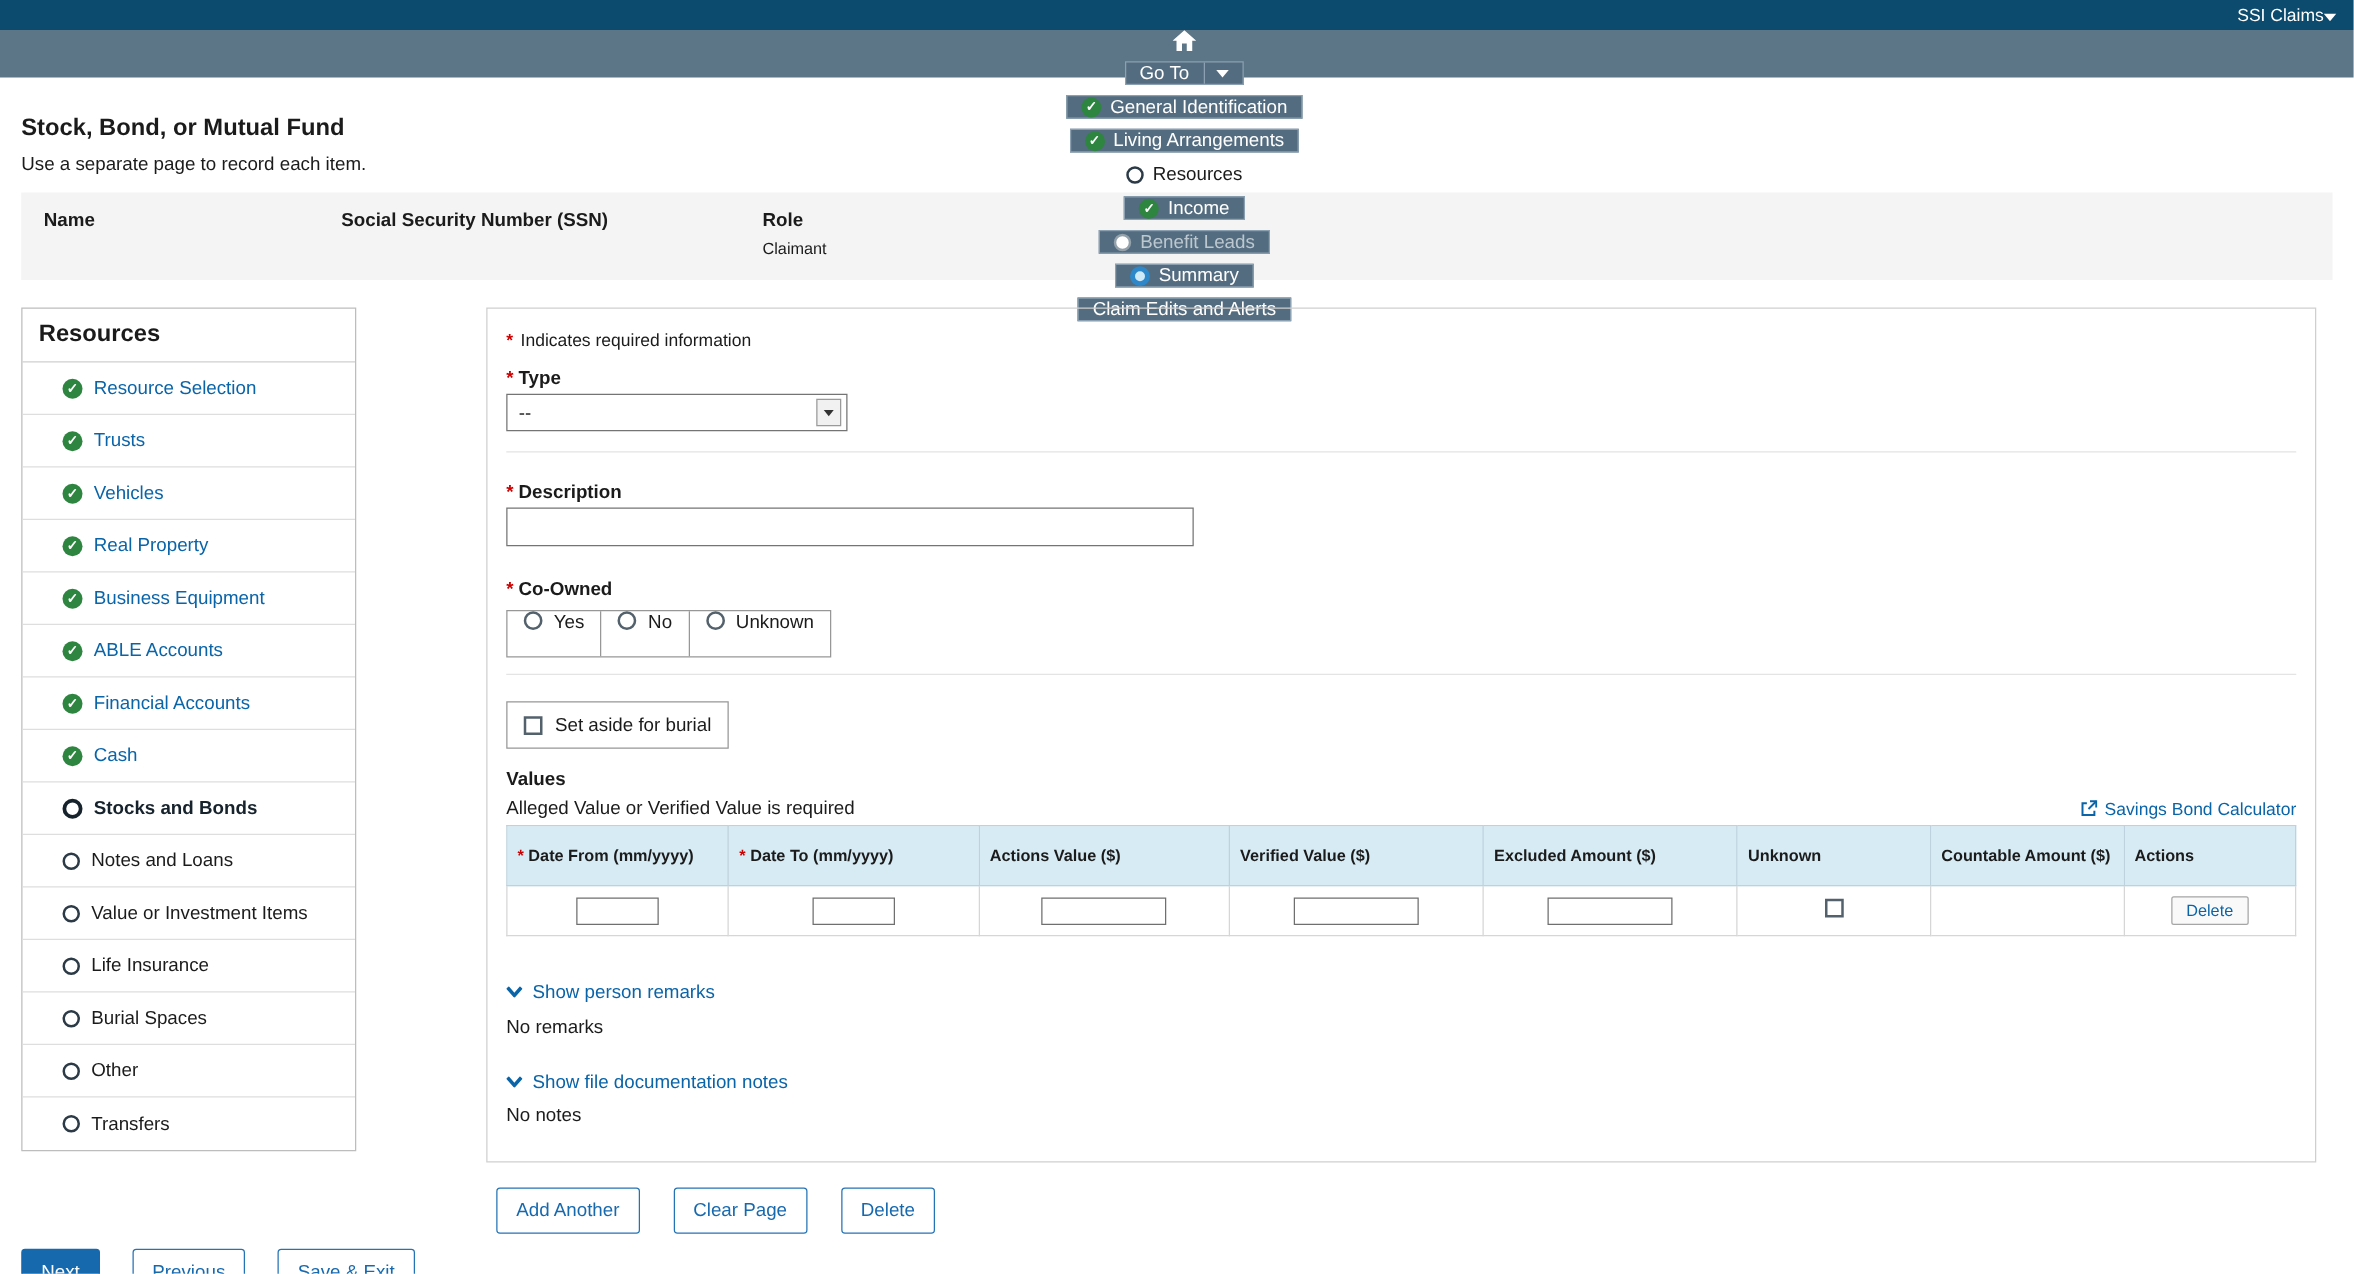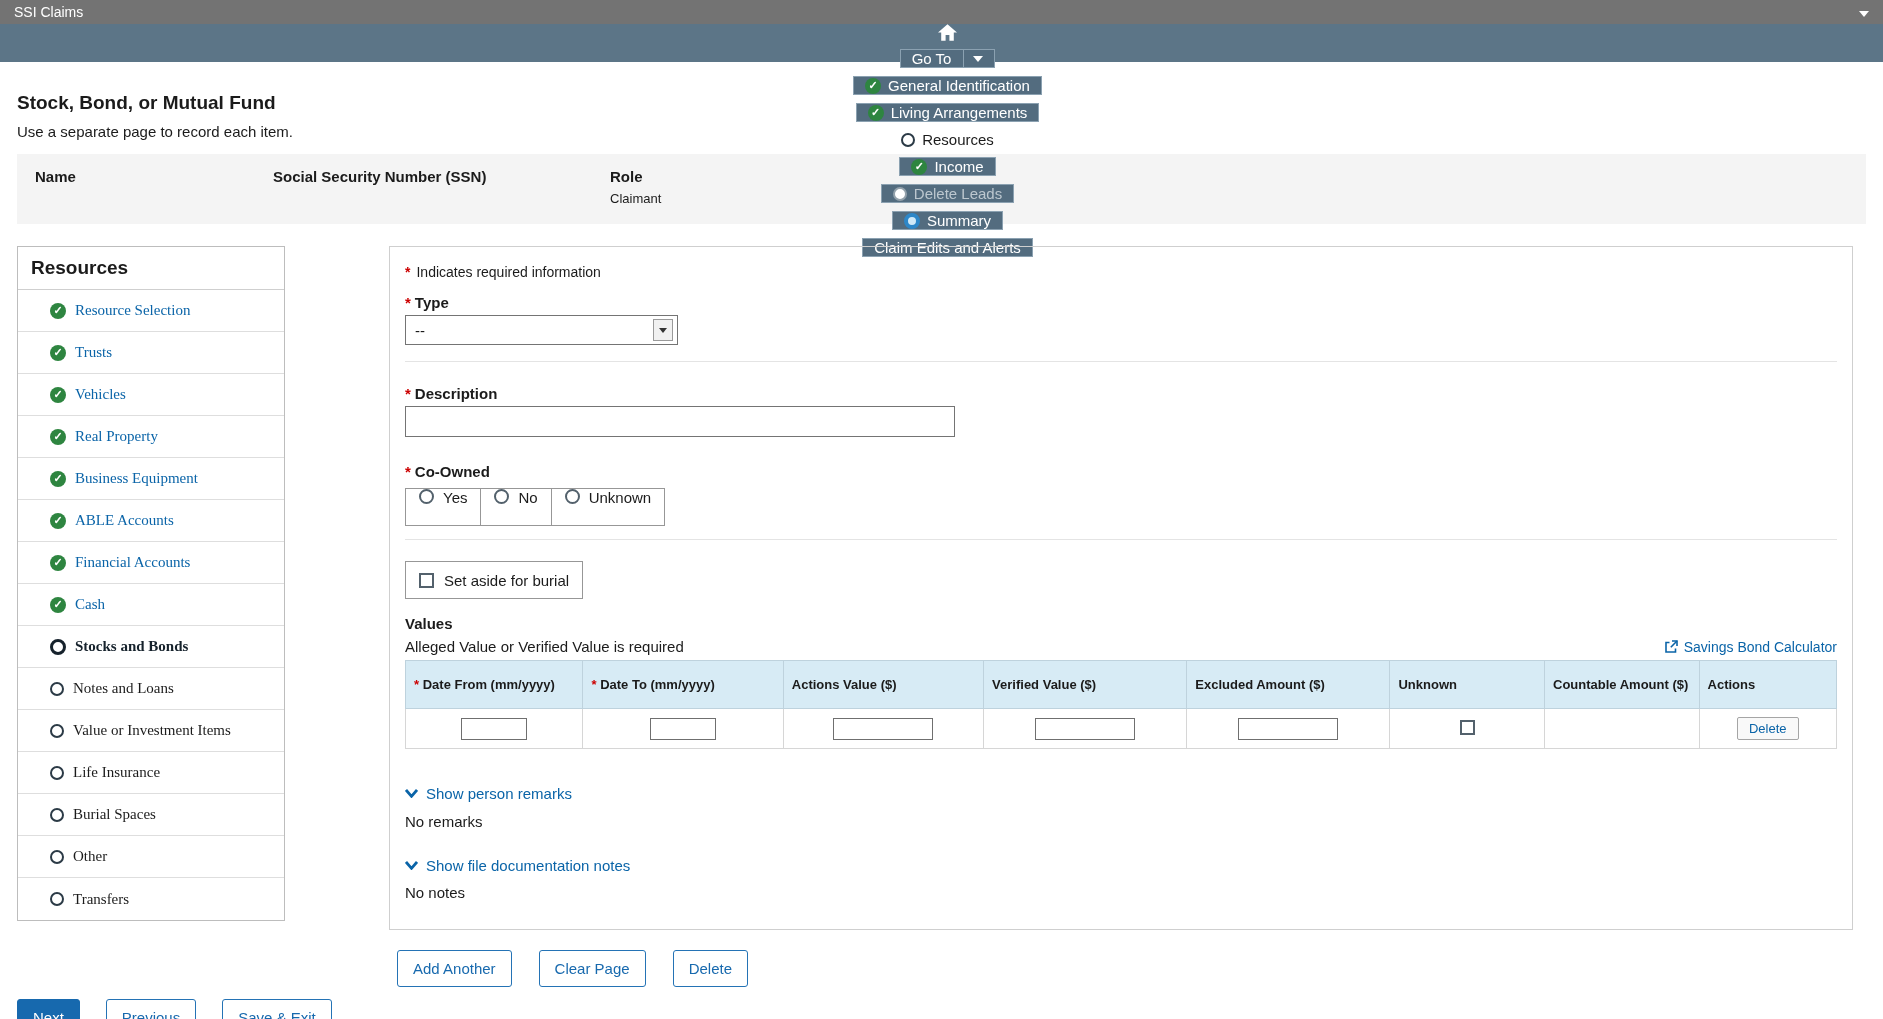--- a/index.html
+++ b/index.html
@@ -8,22 +8,22 @@
     font-family: "Liberation Sans", sans-serif;
     font-size: 15px;
     color: #1b1b1b;
     background: #fff;
     overflow: hidden;
   }
   button { font-family: inherit; }
 
   
   .topbar {
-    height: 24px; background: #737373; color: #fff;
-    display: flex; align-items: center; justify-content: space-between;
+    height: 24px; background: #0c4a6e; color: #fff;
+    display: flex; align-items: center; justify-content: flex-end;
     padding: 0 14px; font-size: 14px;
   }
   .tri-down {
     display: inline-block; width: 0; height: 0;
     border-left: 5px solid transparent; border-right: 5px solid transparent;
     border-top: 6px solid #fff;
   }
   .tri-down.dark { border-left-width: 4px; border-right-width: 4px; border-top: 5px solid #333; }
 
   
@@ -71,21 +71,21 @@
   .plabel { font-weight: 700; font-size: 15px; }
   .pvalue { margin-top: 6px; font-size: 13px; }
 
   
   .content { display: flex; align-items: flex-start; margin: 22px 17px 0; }
 
   .sidebar { width: 268px; border: 1px solid #bdbdbd; background: #fff; }
   .sidebar-title { font-size: 19px; font-weight: 700; padding: 10px 13px; border-bottom: 1px solid #cfcfcf; }
   .side-item {
     display: flex; align-items: center; gap: 9px; height: 42px;
-    padding: 0 8px 0 32px; border-bottom: 1px solid #dedede; cursor: pointer; font-family: Liberation Serif, serif;
+    padding: 0 8px 0 32px; border-bottom: 1px solid #dedede; cursor: pointer;
   }
   .side-item:last-child { border-bottom: 0; }
   .side-link { color: #0a64a8; font-size: 15px; text-decoration: none; }
   .side-item.current .side-text { font-weight: 700; color: #16222c; font-size: 15px; }
 
   .main-col { margin-left: 104px; width: 1464px; }
   .form-box { border: 1px solid #cfcfcf; padding: 17px 15px 28px; }
 
   .red { color: #c00; font-weight: 700; }
   .req-note { font-size: 14px; display: flex; gap: 6px; align-items: baseline; }
@@ -194,21 +194,21 @@
     <span>Resources</span>
   </div>
 
   <div class="nav-tab">
     <span class="icon-check"></span>
     <span>Income</span>
   </div>
 
   <div class="nav-tab disabled">
     <span class="icon-ring gray"></span>
-    <span>Delete Leads</span>
+    <span>Benefit Leads</span>
   </div>
 
   <div class="nav-tab">
     <span class="icon-ring blue"></span>
     <span>Summary</span>
   </div>
 
   <div class="nav-tab">
     <span>Claim Edits and Alerts</span>
   </div>

